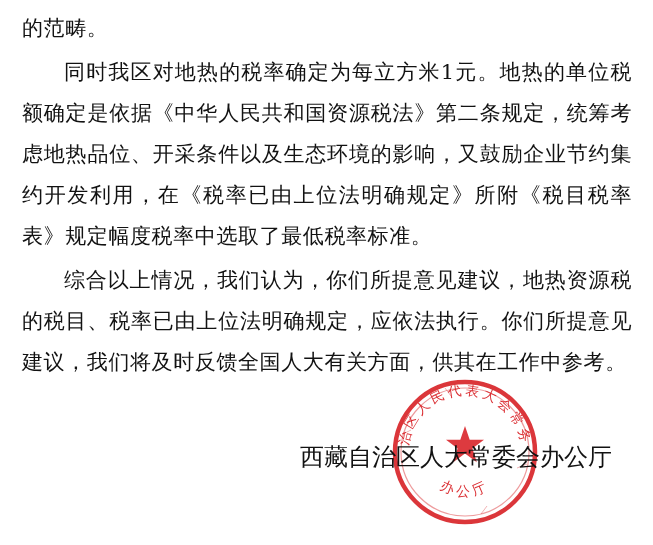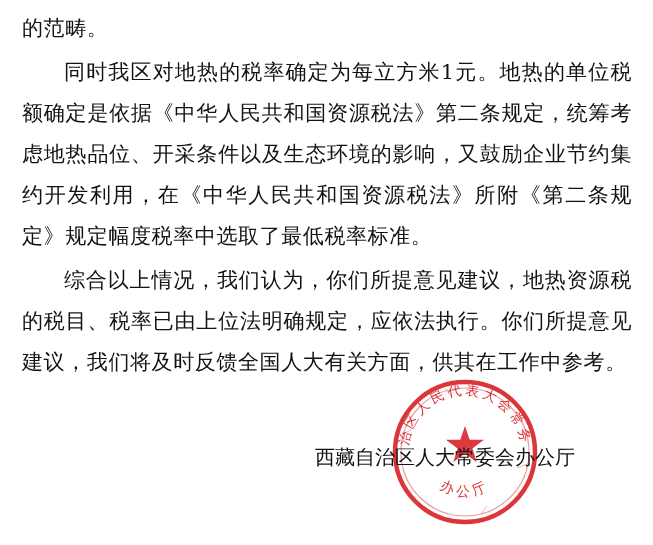--- a/index.html
+++ b/index.html
@@ -34,25 +34,25 @@
   .para {
     margin: 0 0 3px 0;
     text-align: justify;
     text-justify: inter-ideograph;
   }
   .para.indent {
     text-indent: 2em;
   }
   .signature {
     position: absolute;
-    right: 38px;
+    right: 53px;
     top: 438px;
     width: 300px;
     text-align: left;
-    font-size: 20px;
+    font-size: 24px;
     line-height: 38px;
     color: #121212;
     z-index: 3;
   }
   .sig-line {
     display: block;
     white-space: nowrap;
   }
   
   .seal {
@@ -66,21 +66,21 @@
   }
   .seal svg { display: block; }
 </style>
 </head>
 <body>
 
 <div id="doc">
 
   <div class="body-text">
     <p class="para">的范畴。</p>
-    <p class="para indent">同时我区对地热的税率确定为每立方米1元。地热的单位税额确定是依据《中华人民共和国资源税法》第二条规定，统筹考虑地热品位、开采条件以及生态环境的影响，又鼓励企业节约集约开发利用，在《中华人民共和国资源税法》所附《第二条规定》规定幅度税率中选取了最低税率标准。</p>
+    <p class="para indent">同时我区对地热的税率确定为每立方米1元。地热的单位税额确定是依据《中华人民共和国资源税法》第二条规定，统筹考虑地热品位、开采条件以及生态环境的影响，又鼓励企业节约集约开发利用，在《税率已由上位法明确规定》所附《税目税率表》规定幅度税率中选取了最低税率标准。</p>
     <p class="para indent">综合以上情况，我们认为，你们所提意见建议，地热资源税的税目、税率已由上位法明确规定，应依法执行。你们所提意见建议，我们将及时反馈全国人大有关方面，供其在工作中参考。</p>
   </div>
 
   <div class="seal">
     <svg width="160" height="160" viewBox="0 0 160 160" xmlns="http://www.w3.org/2000/svg">
       <defs>
         <path id="sealArcOuter" d="M 80,80 m -57,0 a 57,57 0 1 1 114,0" fill="none"></path>
         <path id="sealArcBottom" d="M 80,80 m -44,0 a 44,44 0 1 0 88,0" fill="none"></path>
       </defs>
       <g stroke="#d9252a" fill="none" opacity="0.92">

